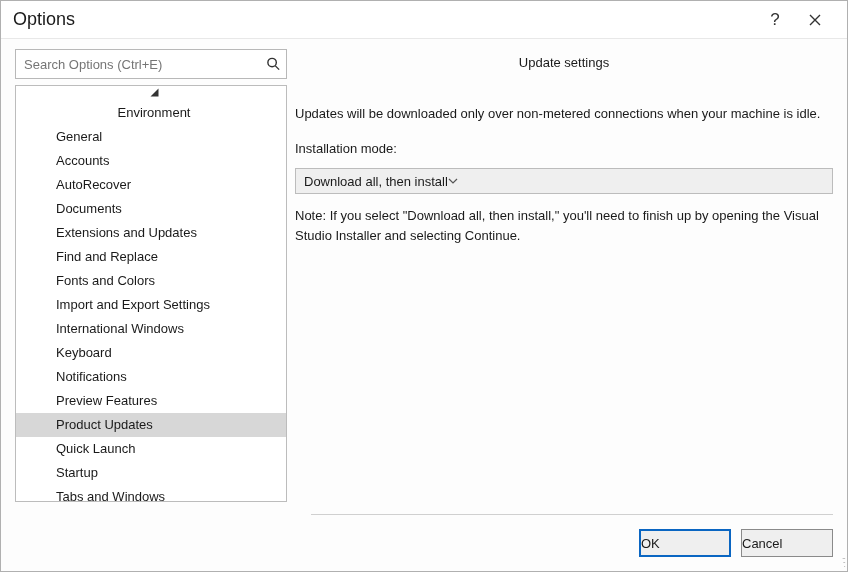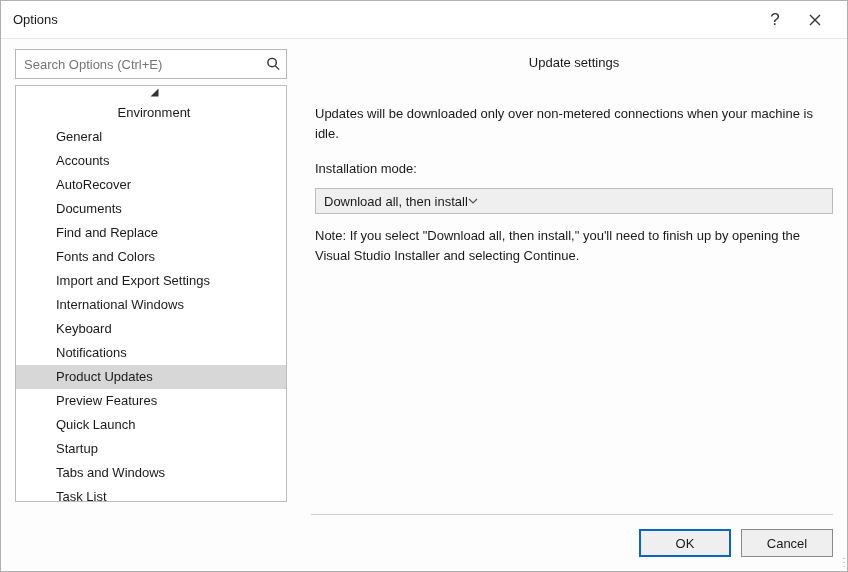--- a/index.html
+++ b/index.html
@@ -24,39 +24,39 @@
   .titlebar {
     height: 38px;
     display: flex;
     align-items: center;
     padding: 0 12px 0 12px;
     background: #fff;
     border-bottom: 1px solid #e8e8e8;
   }
   .titlebar .title {
     flex: 1;
-    font-size: 13px;
+    font-size: 18px;
   }
   .titlebar .help, .titlebar .close {
     width: 40px;
     height: 38px;
     display: flex;
     align-items: center;
     justify-content: center;
     font-size: 16px;
     color: #333;
     cursor: pointer;
   }
   .titlebar .help { font-size: 17px; }
   .titlebar .close svg { width: 12px; height: 12px; }
   .body {
     flex: 1;
     display: flex;
     padding: 10px 14px 0 14px;
-    gap: 28px;
+    gap: 8px;
     min-height: 0;
   }
   .left {
     width: 272px;
     display: flex;
     flex-direction: column;
     gap: 6px;
     min-height: 0;
   }
   .search-wrap {
@@ -177,21 +177,20 @@
     gap: 10px;
     padding: 14px;
   }
   .btn {
     width: 92px;
     height: 28px;
     border: 1px solid #8a8a8a;
     background: #efefef;
     display: flex;
     align-items: center;
-    justify-content: center;
     cursor: pointer;
   }
   .btn.primary { border: 2px solid #0a66c2; background: #efefef; }
   .resize {
     position: absolute;
     right: 4px;
     bottom: 4px;
     color: #bbb;
     font-size: 10px;
     letter-spacing: -2px;
@@ -242,42 +241,45 @@
               <div class="tree-node">
                 <span>Accounts</span>
               </div>
               <div class="tree-node">
                 <span>AutoRecover</span>
               </div>
               <div class="tree-node">
                 <span>Documents</span>
               </div>
               <div class="tree-node">
+                <span>Extensions and Updates</span>
+              </div>
+              <div class="tree-node">
                 <span>Find and Replace</span>
               </div>
               <div class="tree-node">
                 <span>Fonts and Colors</span>
               </div>
               <div class="tree-node">
                 <span>Import and Export Settings</span>
               </div>
               <div class="tree-node">
                 <span>International Windows</span>
               </div>
               <div class="tree-node">
                 <span>Keyboard</span>
               </div>
               <div class="tree-node">
                 <span>Notifications</span>
+              </div>
+              <div class="tree-node">
+                <span>Preview Features</span>
               </div>
               <div class="tree-node selected">
                 <span>Product Updates</span>
-              </div>
-              <div class="tree-node">
-                <span>Preview Features</span>
               </div>
               <div class="tree-node">
                 <span>Quick Launch</span>
               </div>
               <div class="tree-node">
                 <span>Startup</span>
               </div>
               <div class="tree-node">
                 <span>Tabs and Windows</span>
               </div>

